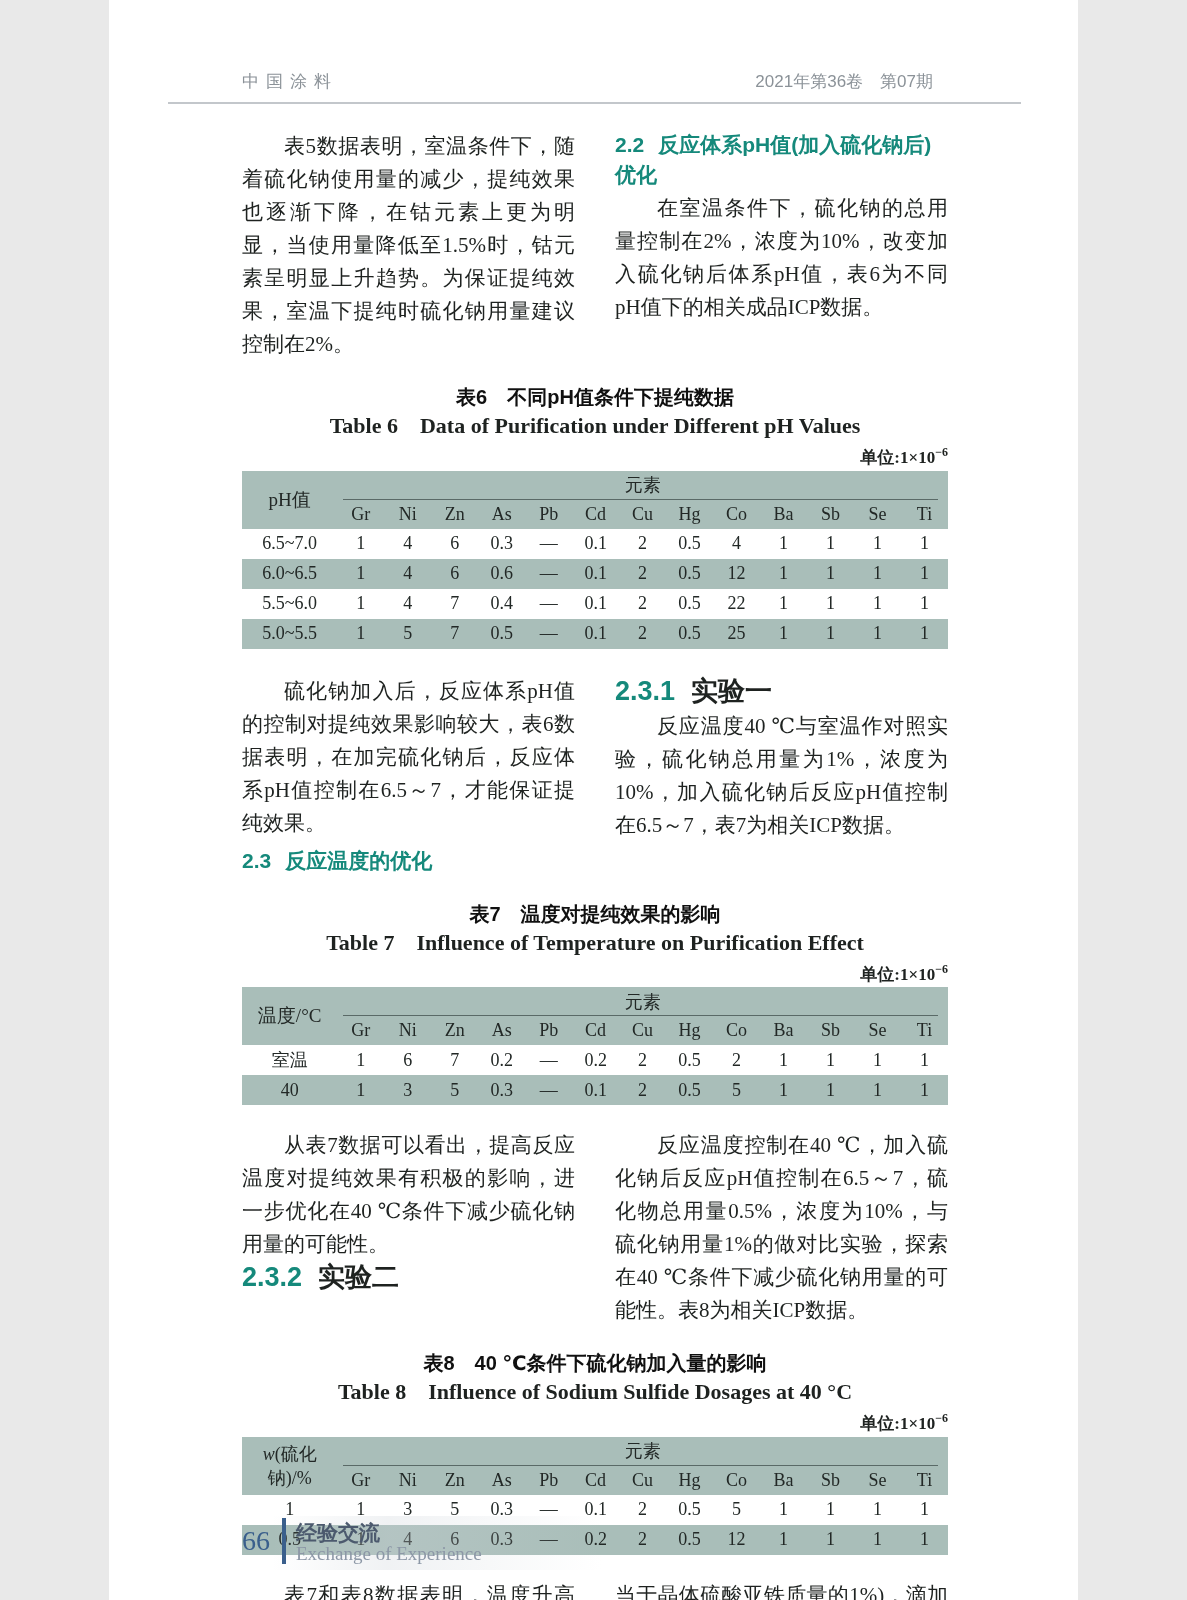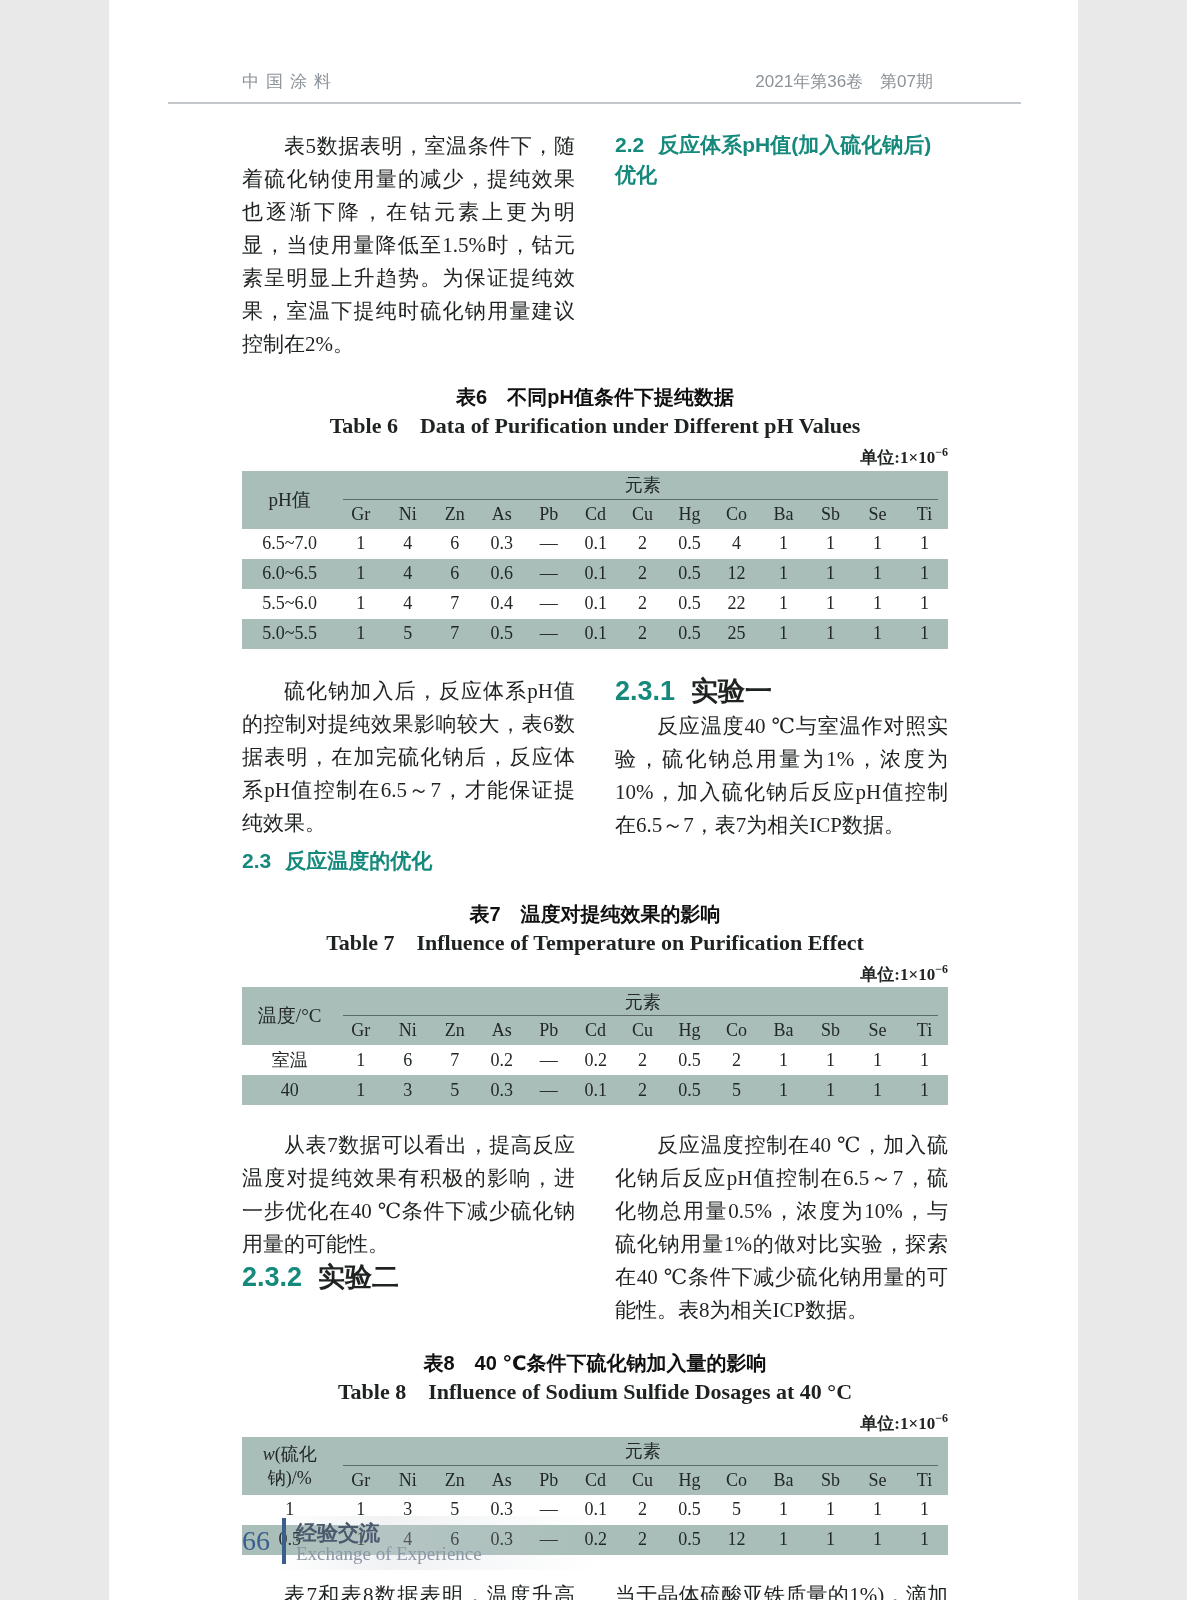--- a/index.html
+++ b/index.html
@@ -109,20 +109,21 @@
   </div>
 
   <div class="content">
 
     <div class="two-col">
       <div>
         <p class="body">表5数据表明，室温条件下，随着硫化钠使用量的减少，提纯效果也逐渐下降，在钴元素上更为明显，当使用量降低至1.5%时，钴元素呈明显上升趋势。为保证提纯效果，室温下提纯时硫化钠用量建议控制在2%。</p>
       </div>
       <div>
         <h3 class="h-teal" style="margin-top:0;"><span class="num">2.2</span><span>反应体系pH值(加入硫化钠后)优化</span></h3>
+        <p class="body">在室温条件下，硫化钠的总用量控制在2%，浓度为10%，改变加入硫化钠后体系pH值，表6为不同pH值下的相关成品ICP数据。</p>
       </div>
     </div>
 
     <div class="tbl-block">
       <p class="tbl-title-cn">表6　不同pH值条件下提纯数据</p>
       <p class="tbl-title-en">Table 6　Data of Purification under Different pH Values</p>
       <div class="unit"><span>单位:1×10</span><sup>−6</sup></div>
       <table class="data">
         <colgroup>
             <col class="c-first">

